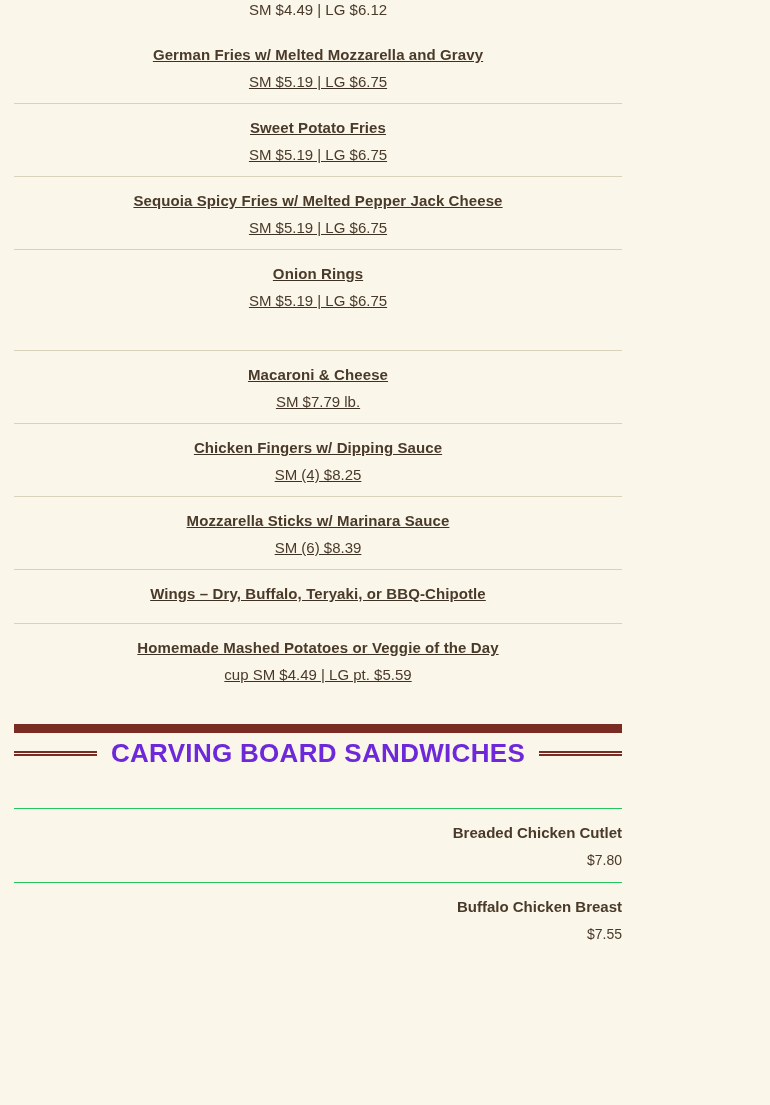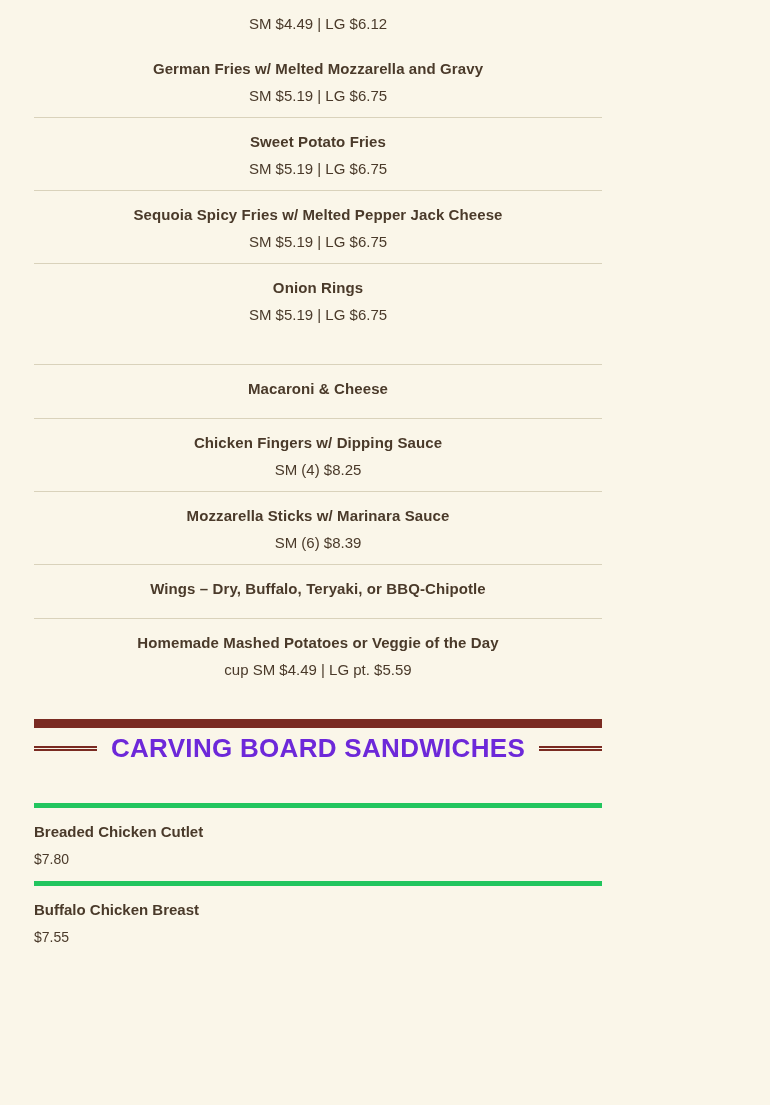--- a/index.html
+++ b/index.html
@@ -10,26 +10,26 @@
     width: 770px;
     height: 1105px;
     background: #faf6e9;
     font-family: "Liberation Sans", sans-serif;
     color: #3d3226;
     overflow: hidden;
   }
   .page {
     width: 636px;
     box-sizing: border-box;
-    padding: 0 34px;
-    margin-top: 14px;
+    padding: 0 14px;
   }
   
   .menu-list {
     width: 100%;
+    text-decoration: underline;
   }
   .menu-item {
     border-top: 1px solid #d9d2bb;
     text-align: center;
     padding: 14px 0 12px 0;
   }
   .menu-item:first-child {
     border-top: none;
   }
   .menu-item .title {
@@ -85,22 +85,22 @@
     letter-spacing: 0.3px;
     padding: 0 14px;
     white-space: nowrap;
     line-height: 30px;
   }
   
   .sandwich-list {
     margin-top: 40px;
   }
   .sandwich-item {
-    border-top: 5px solid #22c55e;
-    text-align: left;
+    border-top: 1px solid #22c55e;
+    text-align: right;
     padding: 14px 0 12px 0;
   }
   .sandwich-item .title {
     font-size: 15px;
     font-weight: bold;
     color: #4a3a2a;
     line-height: 19px;
     margin-bottom: 9px;
   }
   .sandwich-item .price {
@@ -135,20 +135,21 @@
       <div class="price">SM $5.19 | LG $6.75</div>
     </div>
 
     <div class="menu-item tall">
       <div class="title">Onion Rings</div>
       <div class="price">SM $5.19 | LG $6.75</div>
     </div>
 
     <div class="menu-item">
       <div class="title">Macaroni &amp; Cheese</div>
+      <div class="price">SM $7.79 lb.</div>
     </div>
 
     <div class="menu-item">
       <div class="title">Chicken Fingers w/ Dipping Sauce</div>
       <div class="price">SM (4) $8.25</div>
     </div>
 
     <div class="menu-item">
       <div class="title">Mozzarella Sticks w/ Marinara Sauce</div>
       <div class="price">SM (6) $8.39</div>

